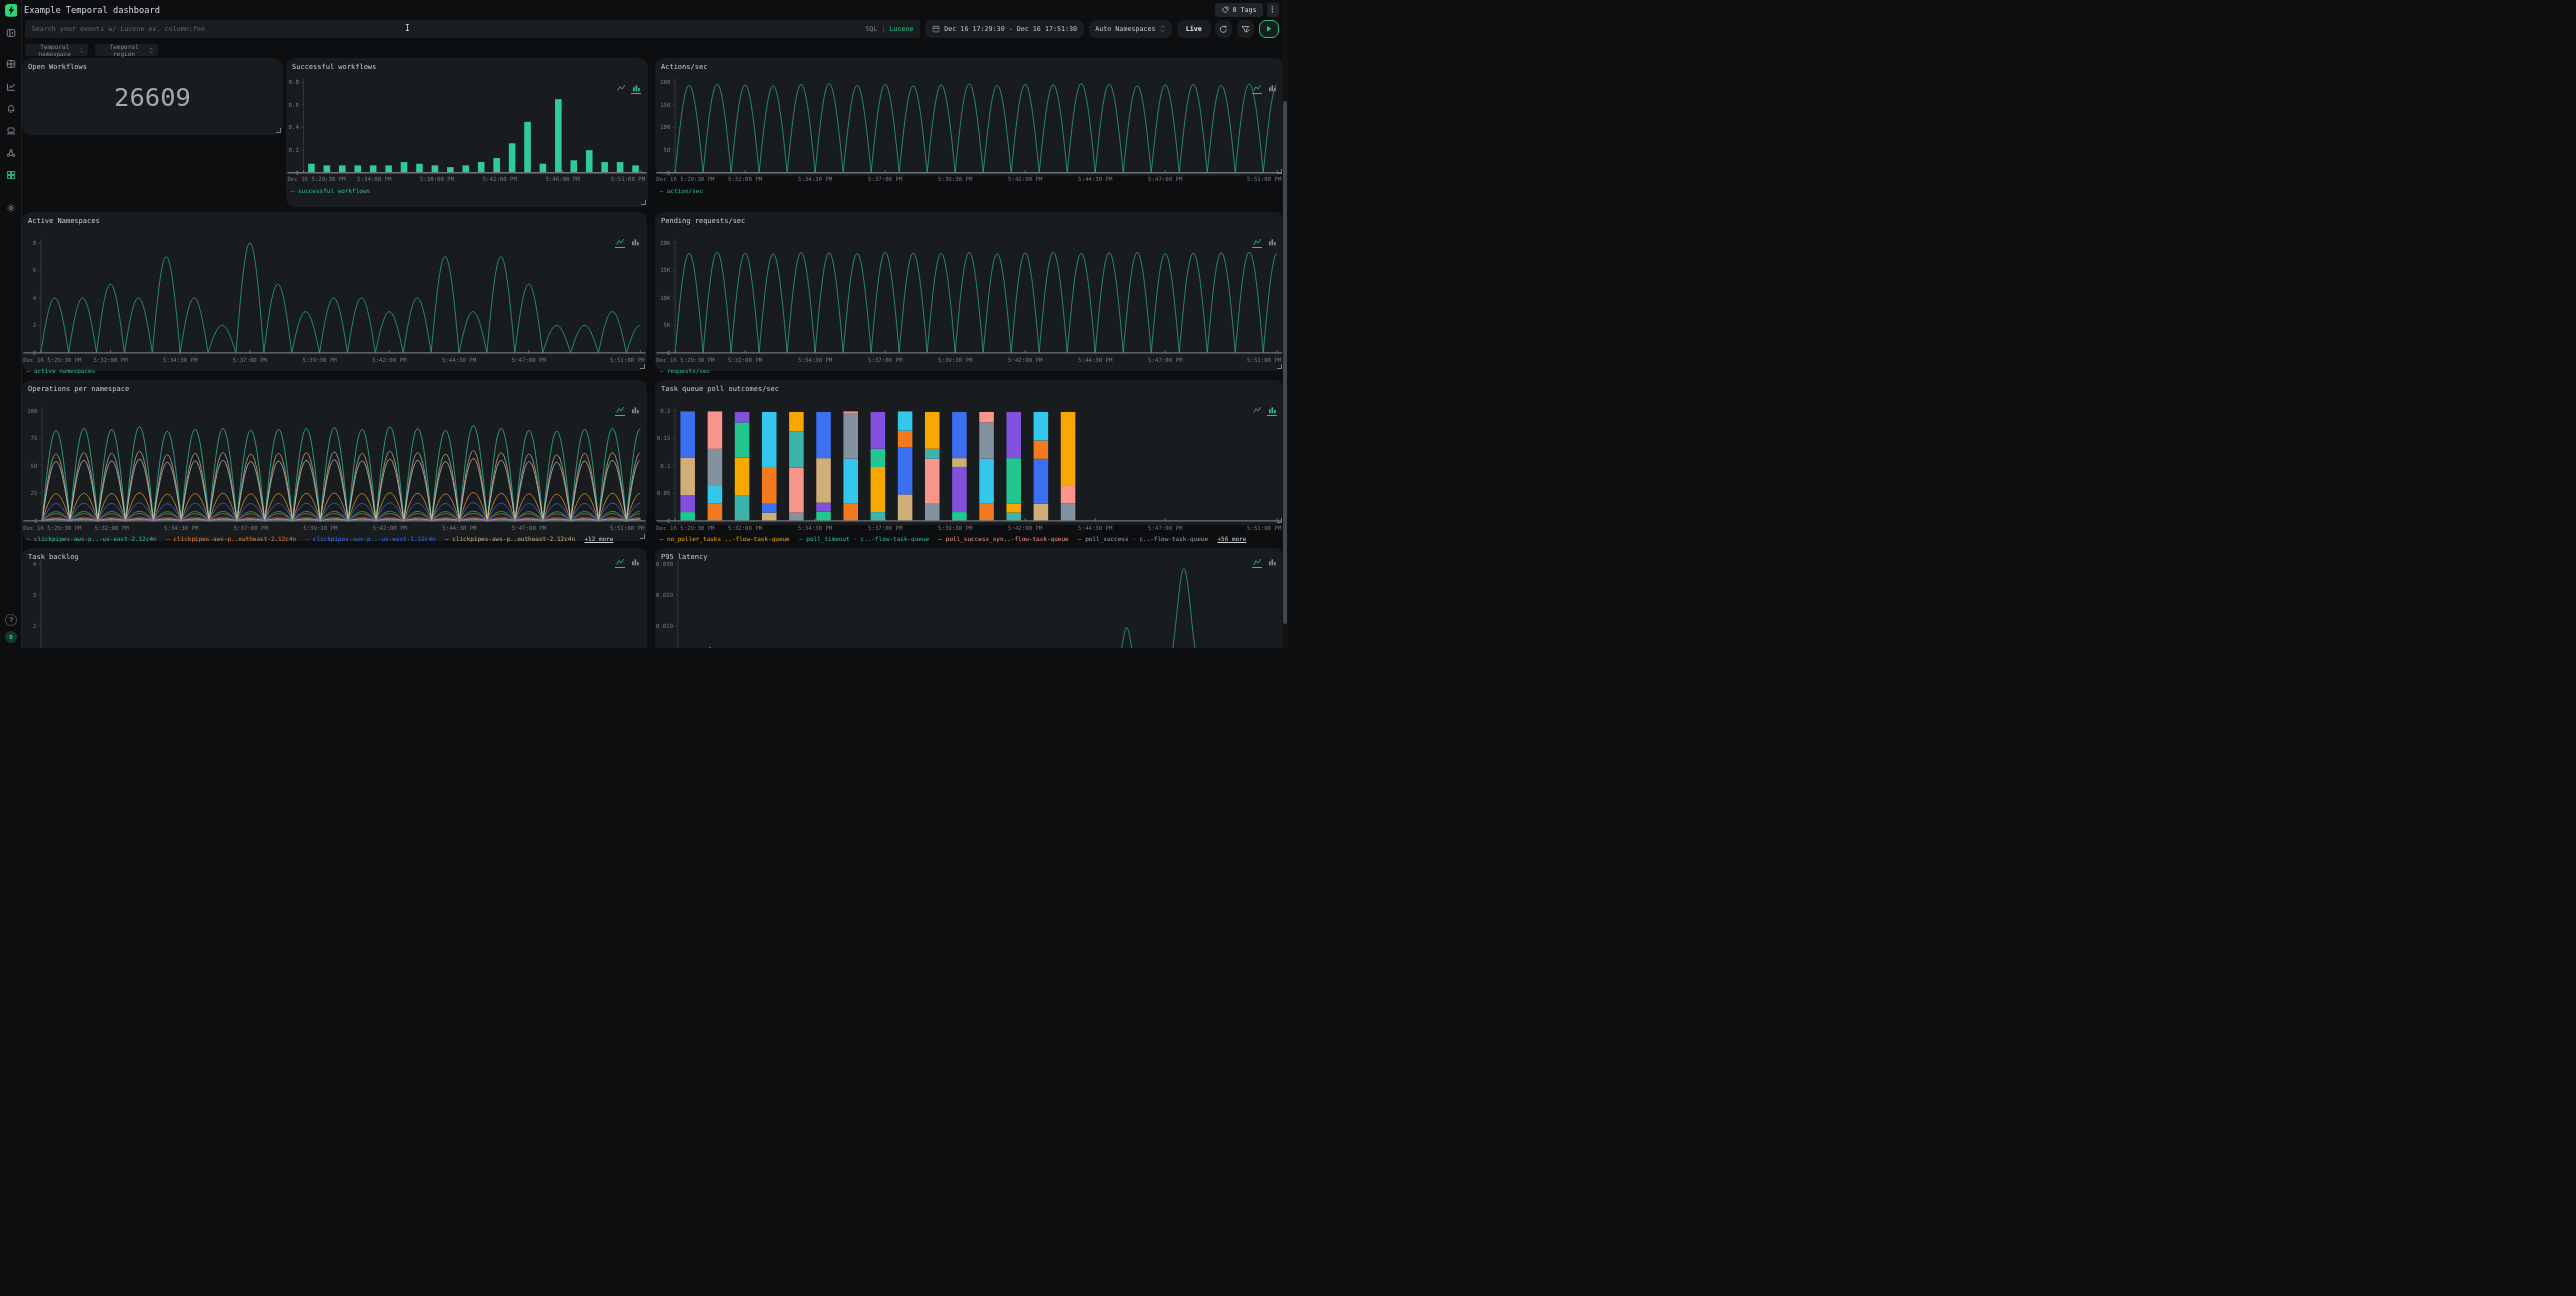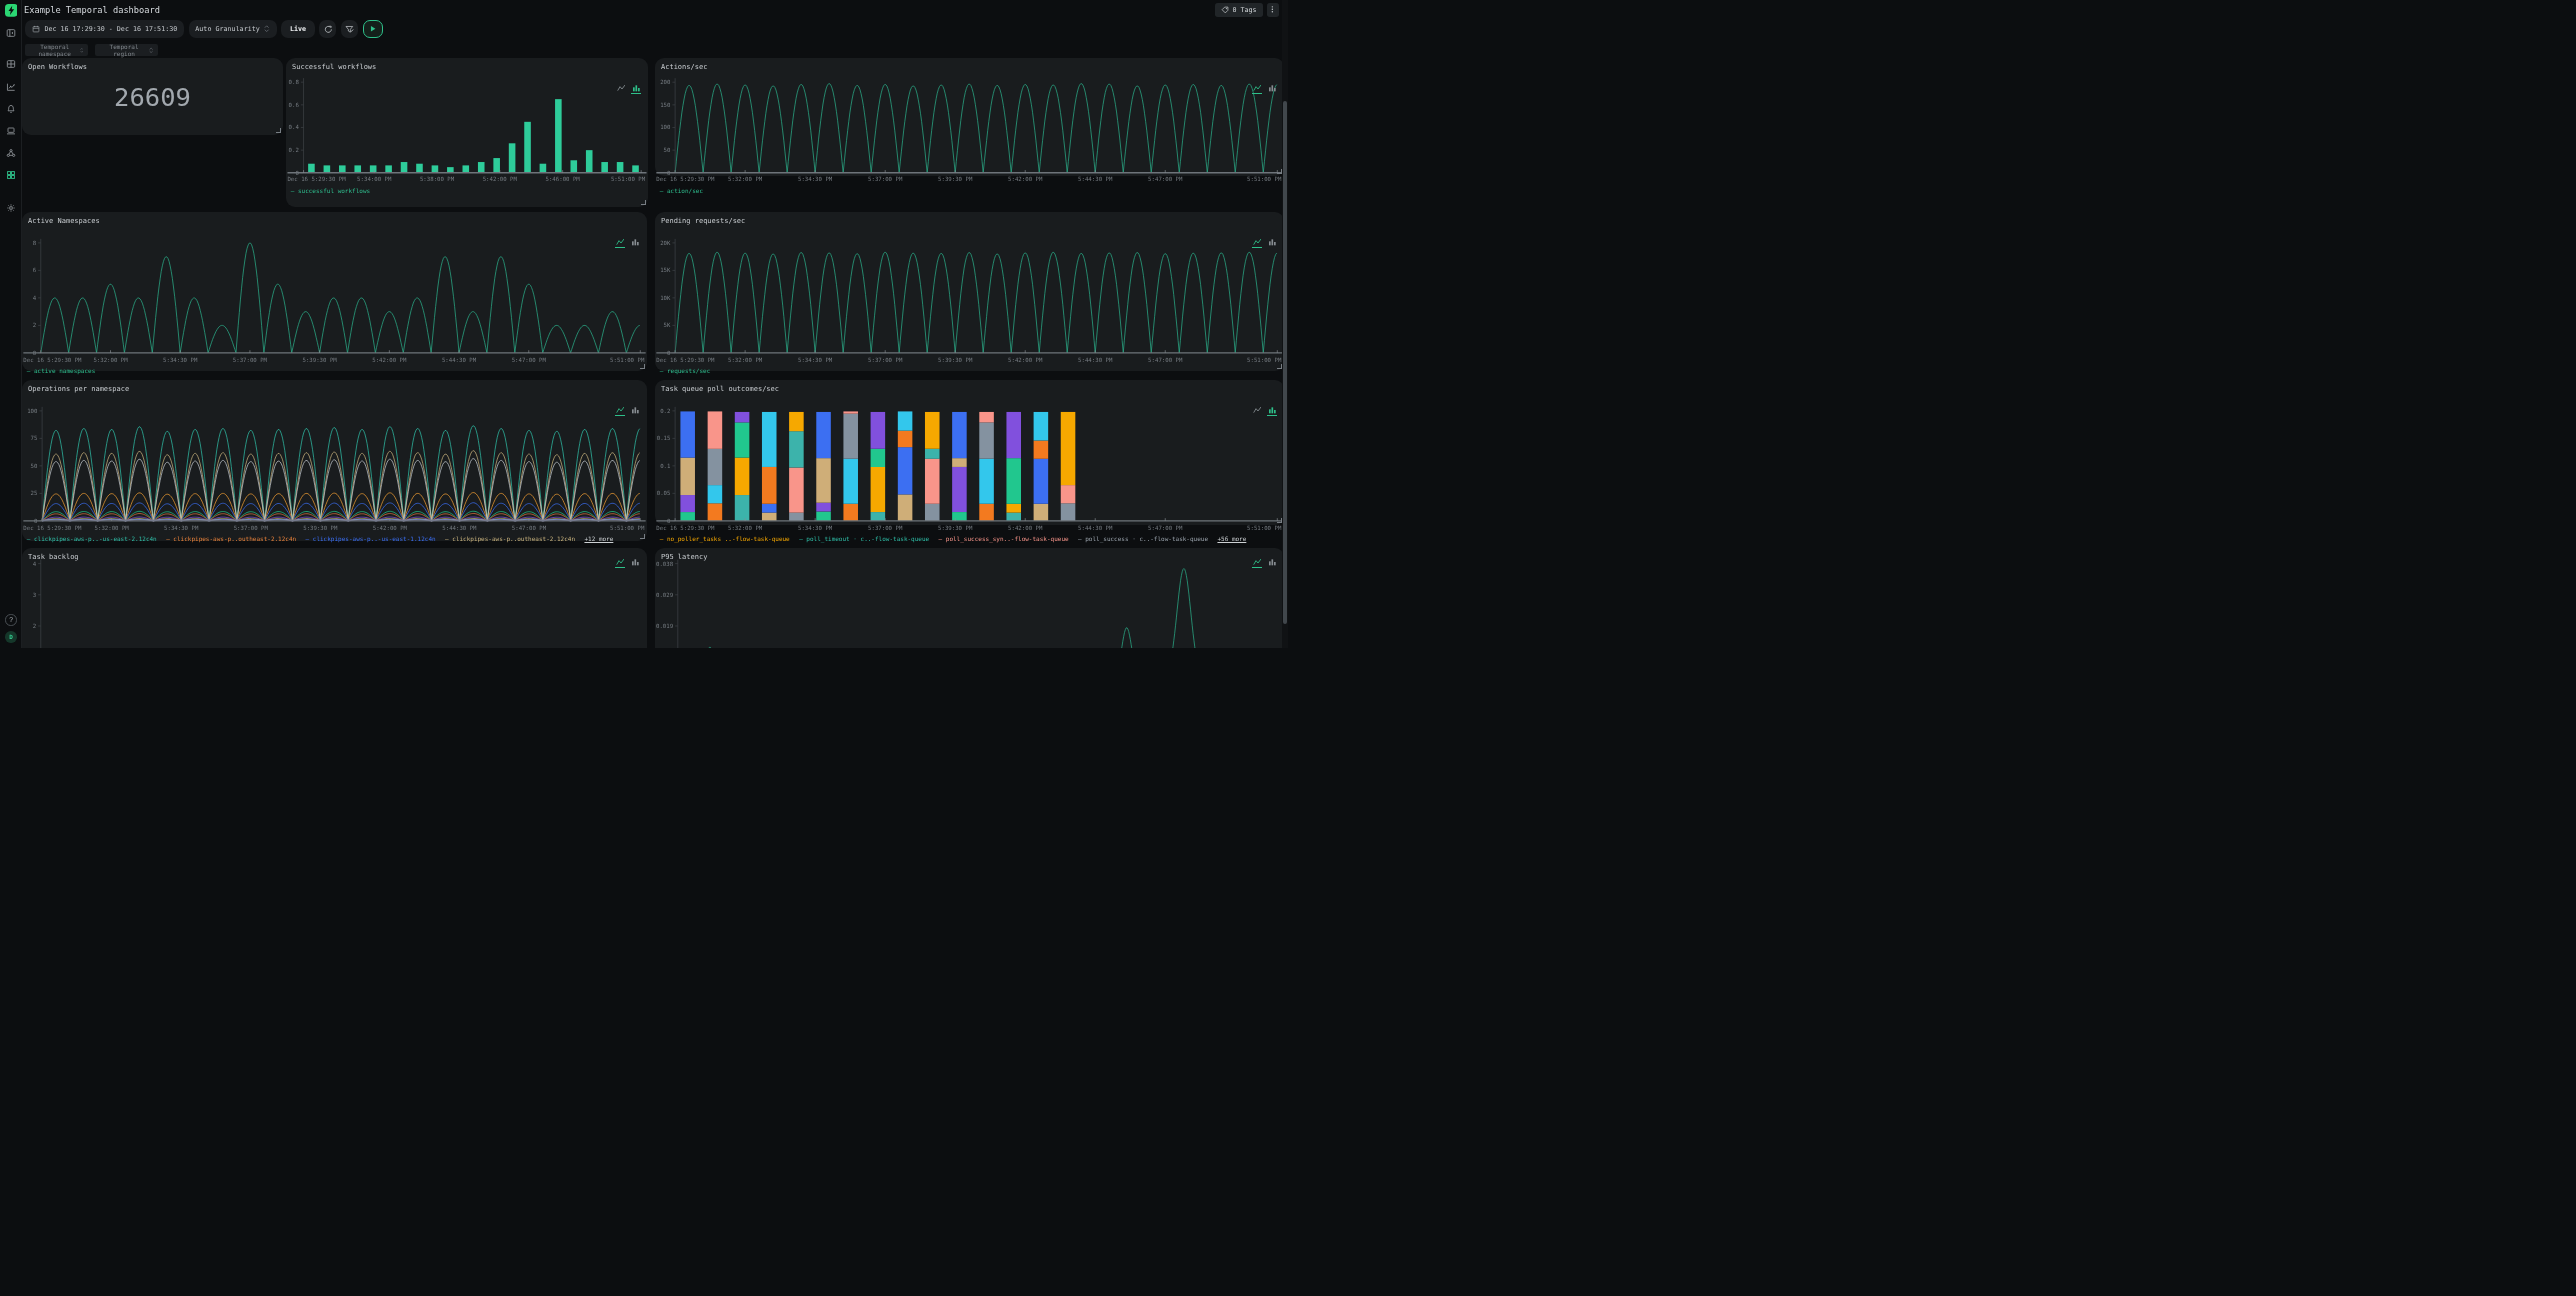--- a/index.html
+++ b/index.html
@@ -182,31 +182,40 @@
     <button class="kebabbtn">
       <svg width="8.7" height="8.7" viewBox="0 0 13 13">
           <circle cx="6.5" cy="2.8" r="1.1" fill="#c6cace"></circle>
           <circle cx="6.5" cy="6.5" r="1.1" fill="#c6cace"></circle>
           <circle cx="6.5" cy="10.2" r="1.1" fill="#c6cace"></circle>
         </svg>
     </button>
   </div>
 
   <div class="toolbar">
+    <div class="search">
+      <input type="text" value="" placeholder="Search your events w/ Lucene ex. column:foo" style="">
+      <span class="ibeam">I</span>
+      <div class="modes">
+        <span class="msql">SQL</span>
+        <span class="mdiv">|</span>
+        <span class="mlucene">Lucene</span>
+      </div>
+    </div>
     <button class="tbtn">
       <svg width="8" height="8" viewBox="0 0 13 13" style="stroke:#9ba1a6;fill:none;stroke-width:1.1">
           <rect x="1.8" y="2.6" width="9.4" height="8.6" rx="1"></rect>
           <line x1="4" y1="1.4" x2="4" y2="3.6"></line>
           <line x1="9" y1="1.4" x2="9" y2="3.6"></line>
           <line x1="1.8" y1="5.4" x2="11.2" y2="5.4"></line>
         </svg>
       <span>Dec 16 17:29:30 - Dec 16 17:51:30</span>
     </button>
     <button class="tbtn">
-      <span>Auto Granularity</span>
+      <span>Auto Namespaces</span>
       <span class="sorticon">
         <svg width="5.4" height="7.4" viewBox="0 0 8 11" style="stroke:#6f757b;fill:none;stroke-width:1.1">
             <path d="M1.2 4 L4 1.2 L6.8 4"></path>
             <path d="M1.2 7 L4 9.8 L6.8 7"></path>
           </svg>
       </span>
     </button>
     <button class="tbtn livebtn">Live</button>
     <button class="tbtn icononly">
       <svg width="8.7" height="8.7" viewBox="0 0 13 13" style="stroke:#c6cace;fill:none;stroke-width:1.2">

